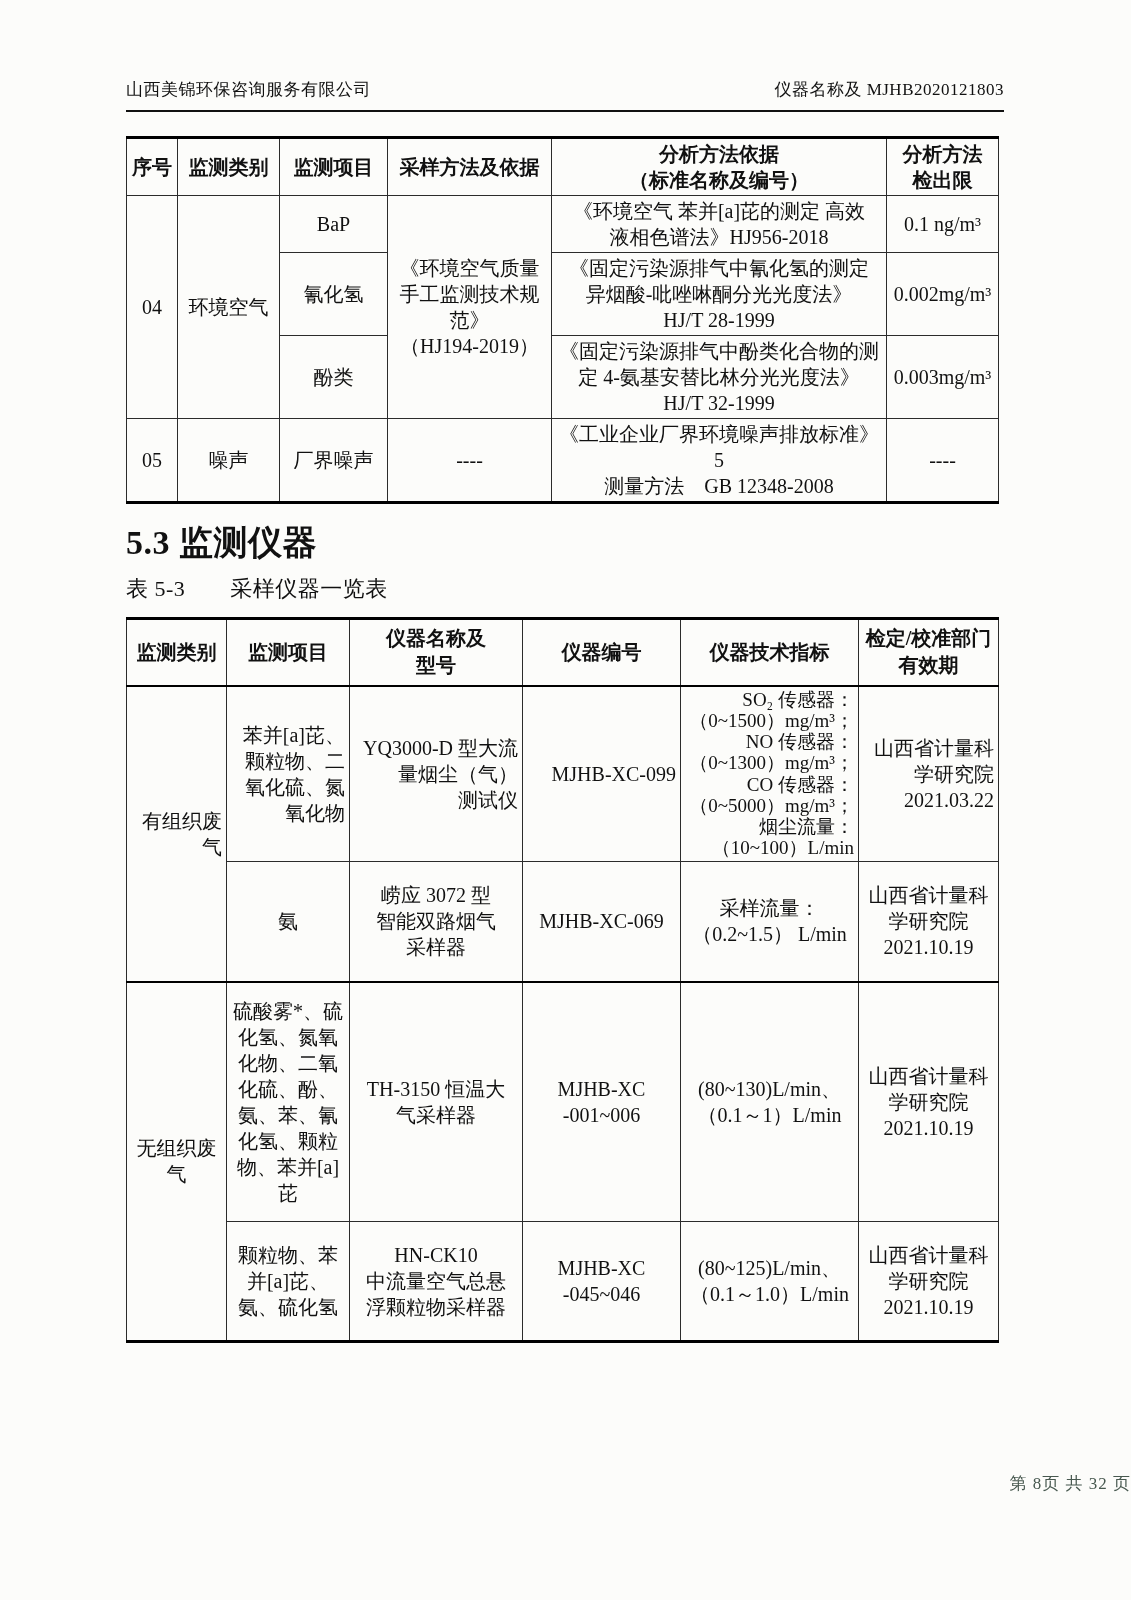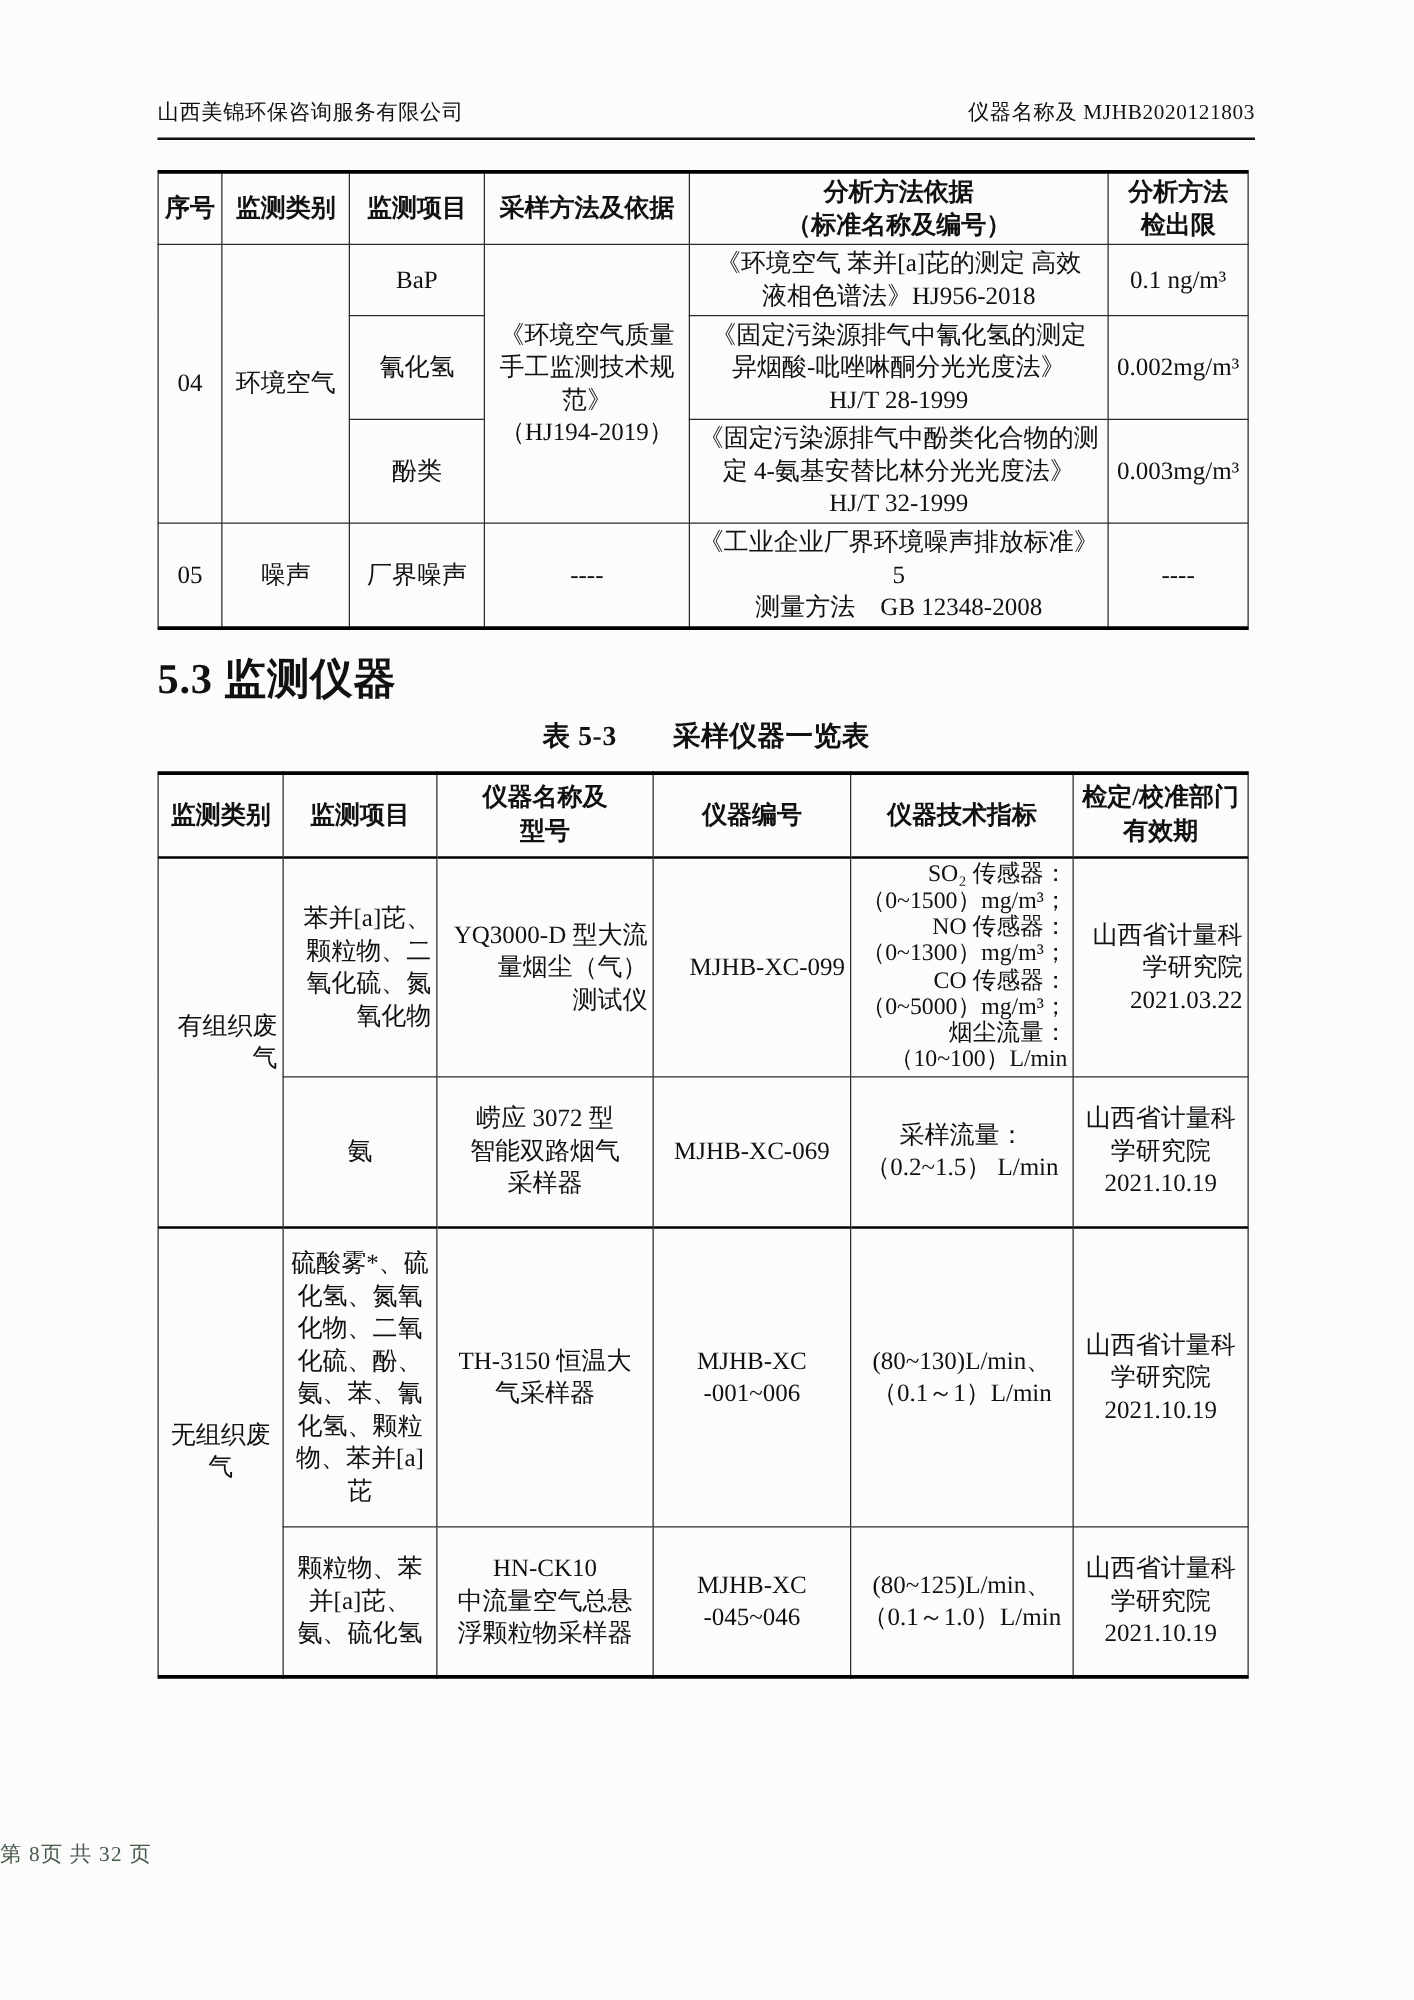--- a/index.html
+++ b/index.html
@@ -51,27 +51,27 @@
   .section-heading{
     font-size:34px;font-weight:bold;
     margin:16px 0 8px 0;letter-spacing:.5px;
   }
   .body-para{
     font-size:26px;line-height:54px;
     white-space:pre-line;text-indent:2em;
     margin:4px 0 6px 0;
   }
   .table-caption{
-    text-align:center;font-size:22px;font-weight:bold;
+    font-size:22px;font-weight:normal;
     margin:6px 0 13px 0;letter-spacing:.5px;
   }
   
   .page-footer{
     position:absolute;left:0;top:1472px;width:1131px;
-    text-align:left;font-size:17px;color:#47584f;letter-spacing:1px;
+    text-align:right;font-size:17px;color:#47584f;letter-spacing:1px;
   }
 </style>
 </head>
 <body>
 
 <div class="page">
 
   <div class="page-header">
     <span>山西美锦环保咨询服务有限公司</span>
     <span>仪器名称及 MJHB2020121803</span>

